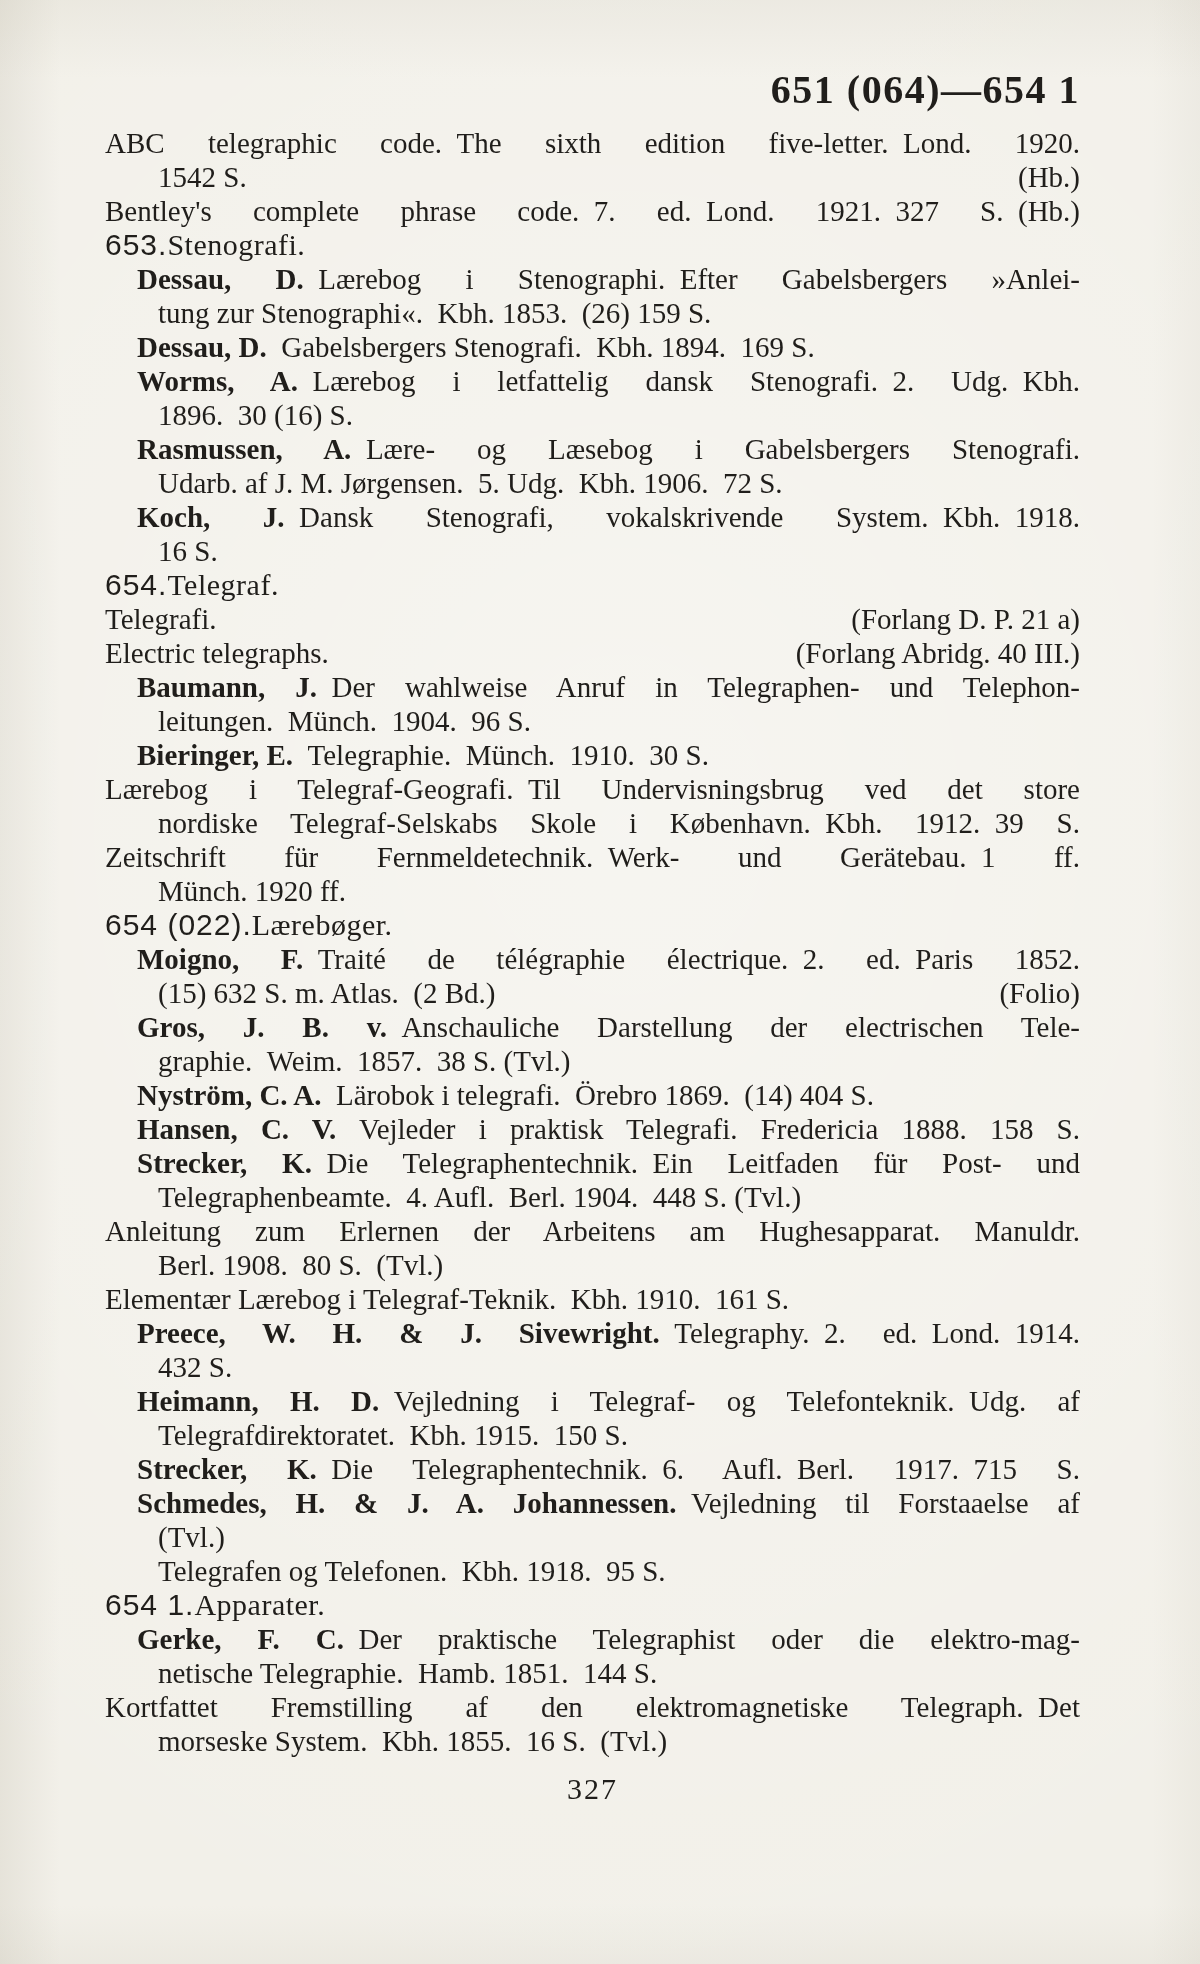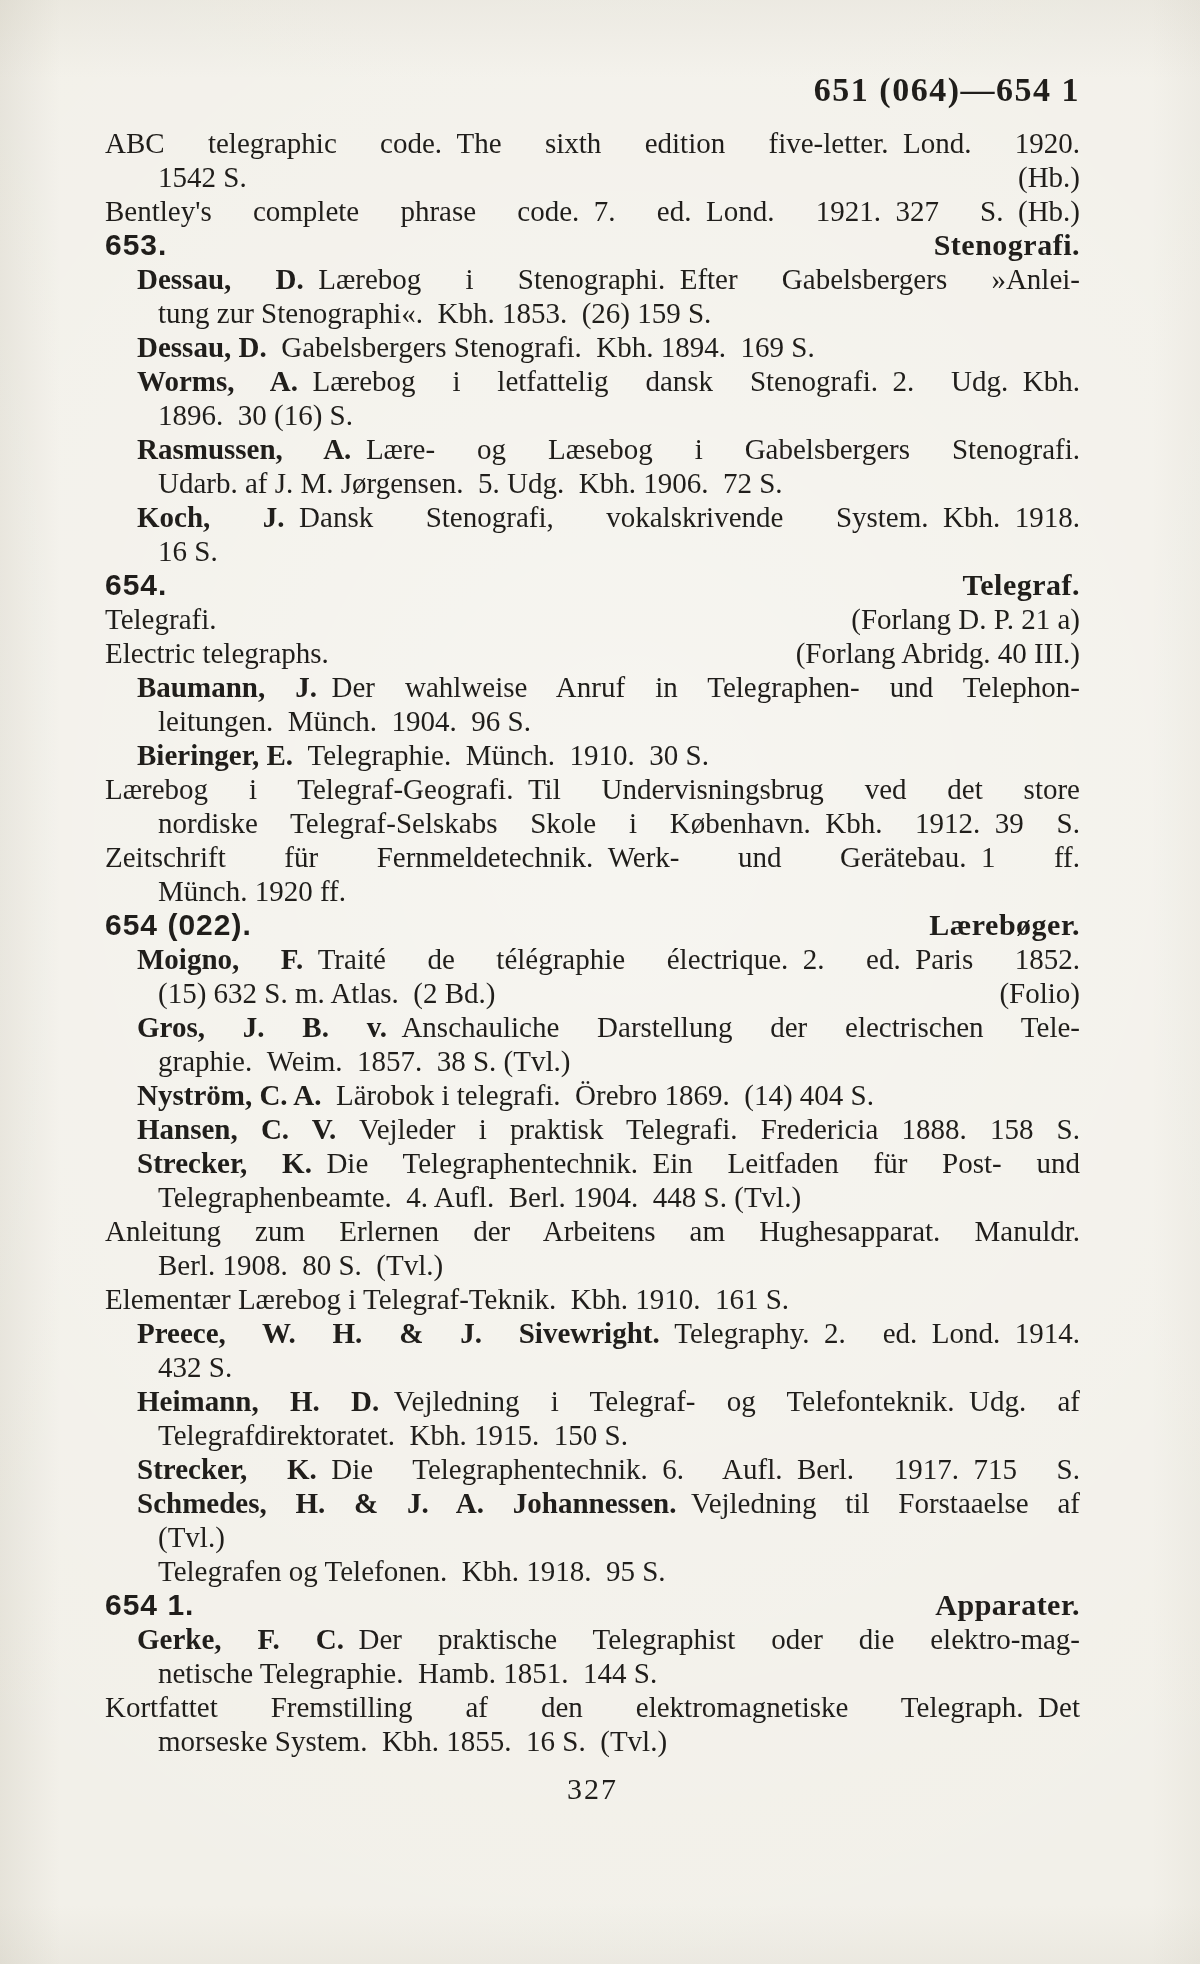--- a/index.html
+++ b/index.html
@@ -23,21 +23,21 @@
       linear-gradient(180deg, rgba(185,179,160,0.14), rgba(0,0,0,0) 4%, rgba(0,0,0,0) 97%, rgba(185,179,160,0.12));
   }
   .sheet{
     position:absolute;inset:0;
     box-sizing:border-box;
     padding:72px 120px 0 105px;
   }
   .classmark{
     text-align:right;
     font-weight:bold;
-    font-size:34px;
+    font-size:40px;
     line-height:36px;
     letter-spacing:1.5px;
   }
   .rows{margin-top:18px;}
   .row{
     height:34px;
     line-height:34px;
     font-size:29px;
     white-space:nowrap;
   }
@@ -47,22 +47,21 @@
     text-align:justify;
     text-align-last:justify;
   }
   .split{
     display:flex;
     justify-content:space-between;
   }
   .bold{font-weight:bold;margin-left:32px;}
   .section{
     display:flex;
-    justify-content:space-between;
-    font-weight:bold;
+    font-weight:normal;
   }
   .section-number{
     font-family:"Liberation Sans",sans-serif;
     font-size:30px;
     letter-spacing:1px;
   }
   .section-title{
     font-size:30px;
     letter-spacing:0.5px;
   }

